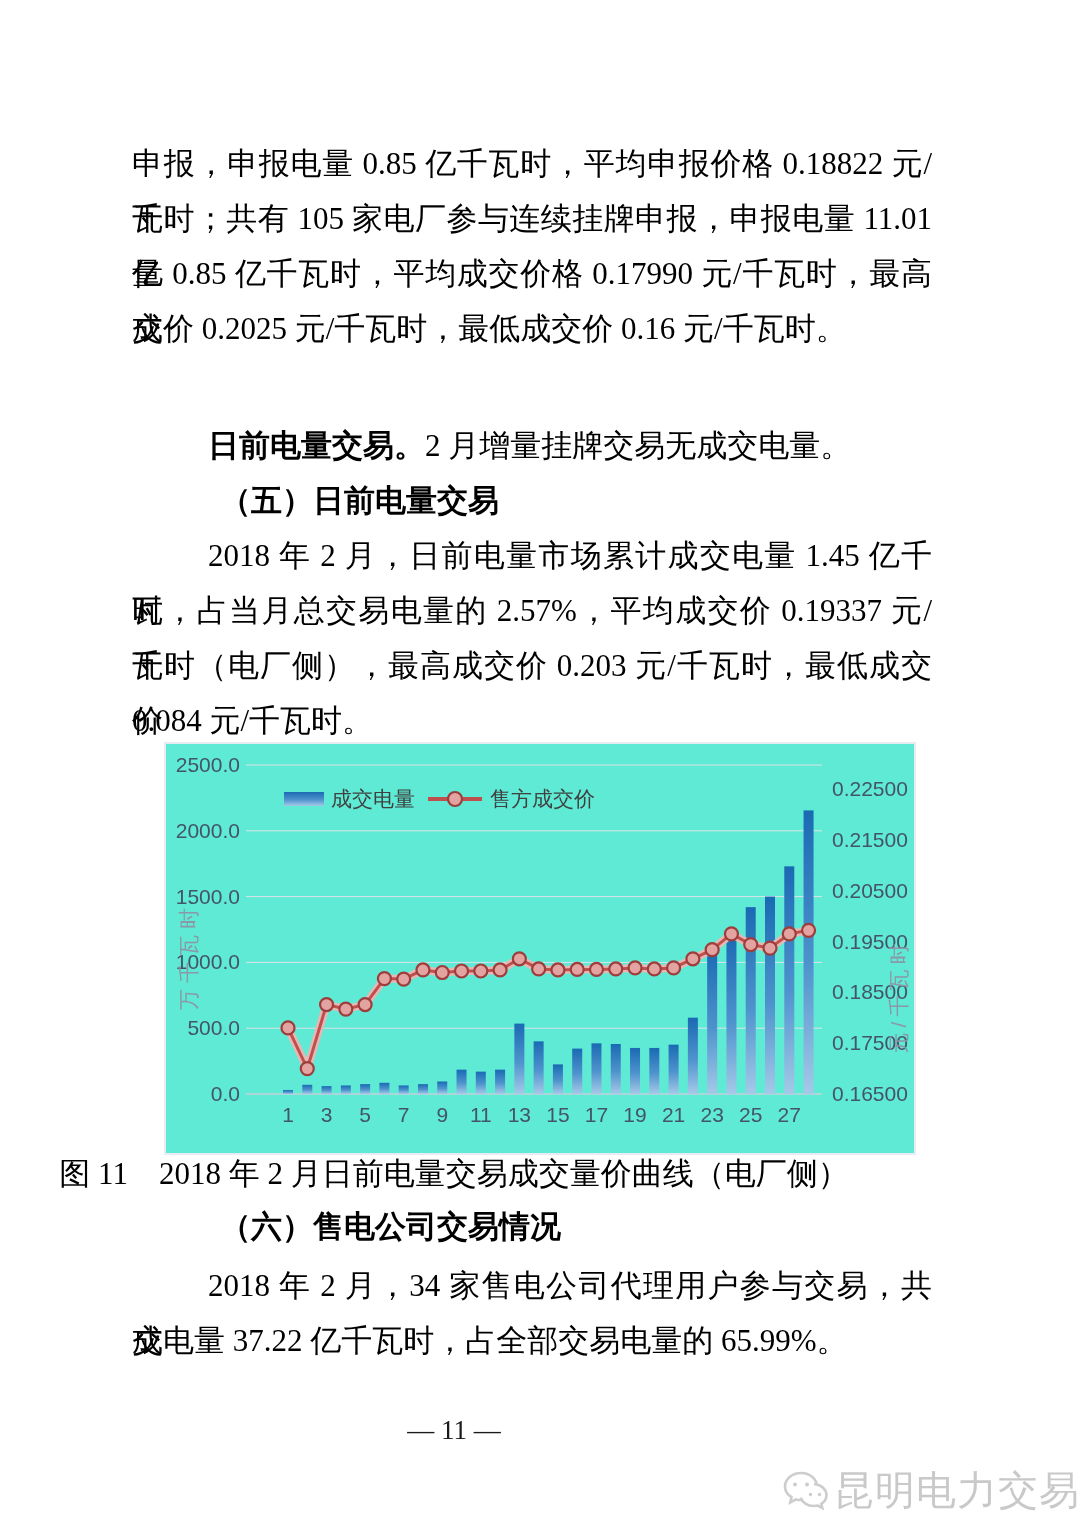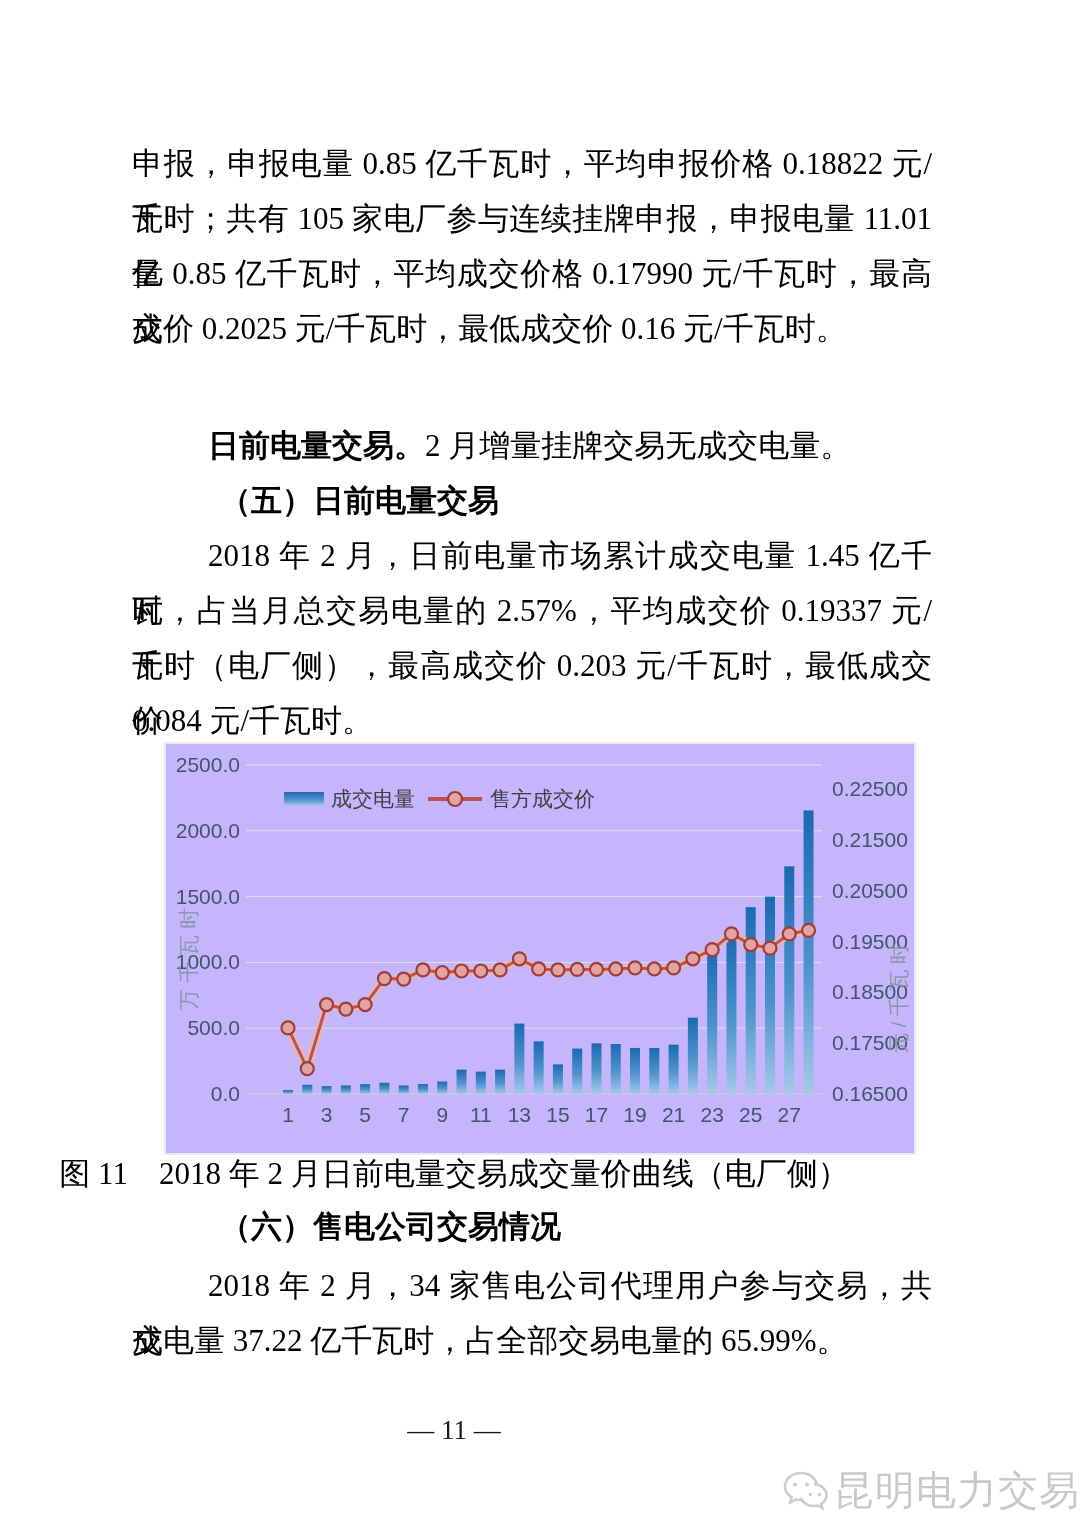--- a/index.html
+++ b/index.html
@@ -17,21 +17,21 @@
   }
   .lastline{text-align-last:left;}
   .ind{text-indent:76px;}
   .hd{font-weight:bold;text-indent:88px;text-align-last:left;font-family:Liberation Serif, serif;}
   .b{font-weight:bold;}
   #figure-caption{
     left:0;width:908px;text-align:center;font-size:31px;line-height:55px;
   }
   #chart-frame{
     left:164px;top:742px;width:752px;height:413px;
-    border:2px solid #e7ecf3;box-sizing:border-box;background:#c4b5fd;
+    border:2px solid #e7ecf3;box-sizing:border-box;background:#5eead4;
   }
   #chart-frame svg{display:block;}
   #page-footer{
     left:0;width:908px;top:1412px;text-align:center;
     font-size:27px;line-height:36px;color:#1a1a1a;
   }
   #watermark{
     left:780px;top:1462px;width:300px;height:60px;
     color:#c9c9c9;font-family:"Liberation Sans","DejaVu Sans",sans-serif;
   }

